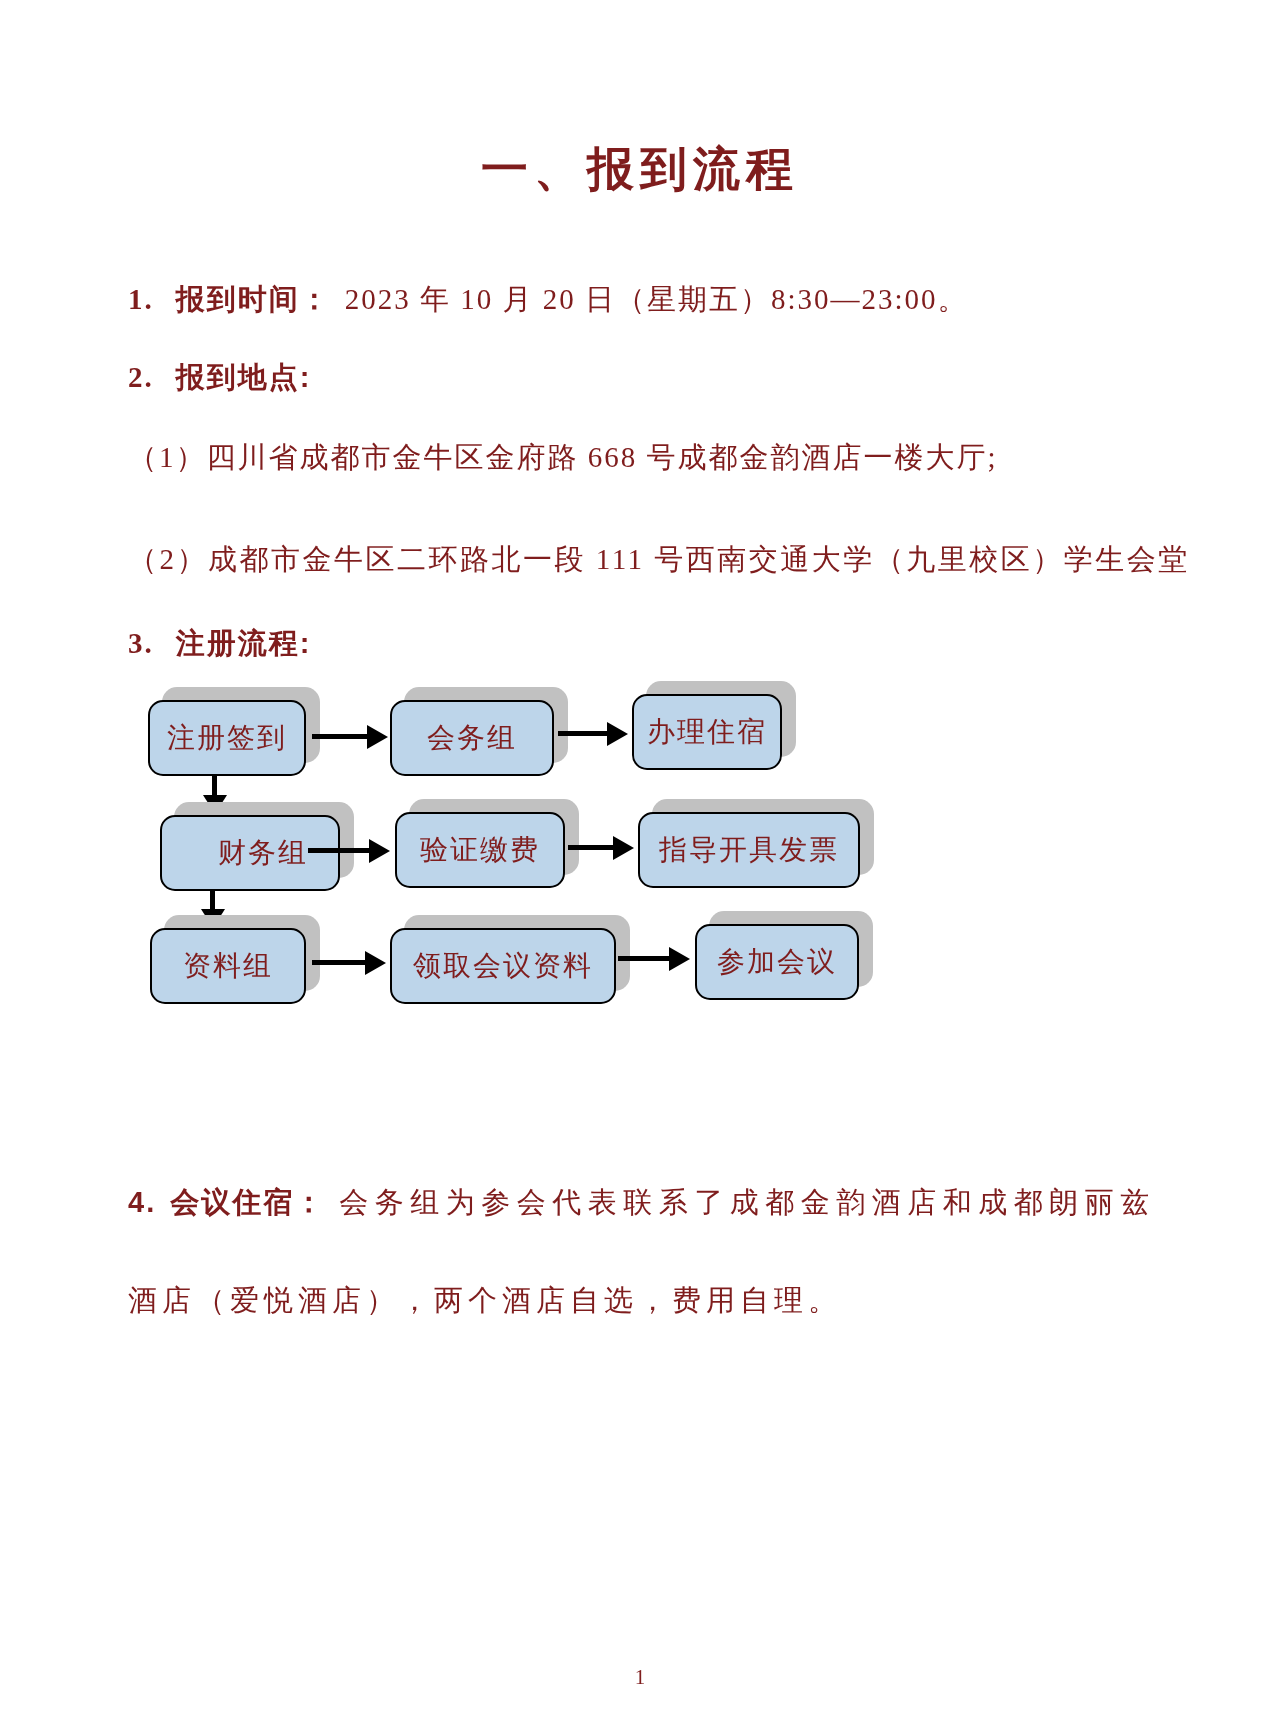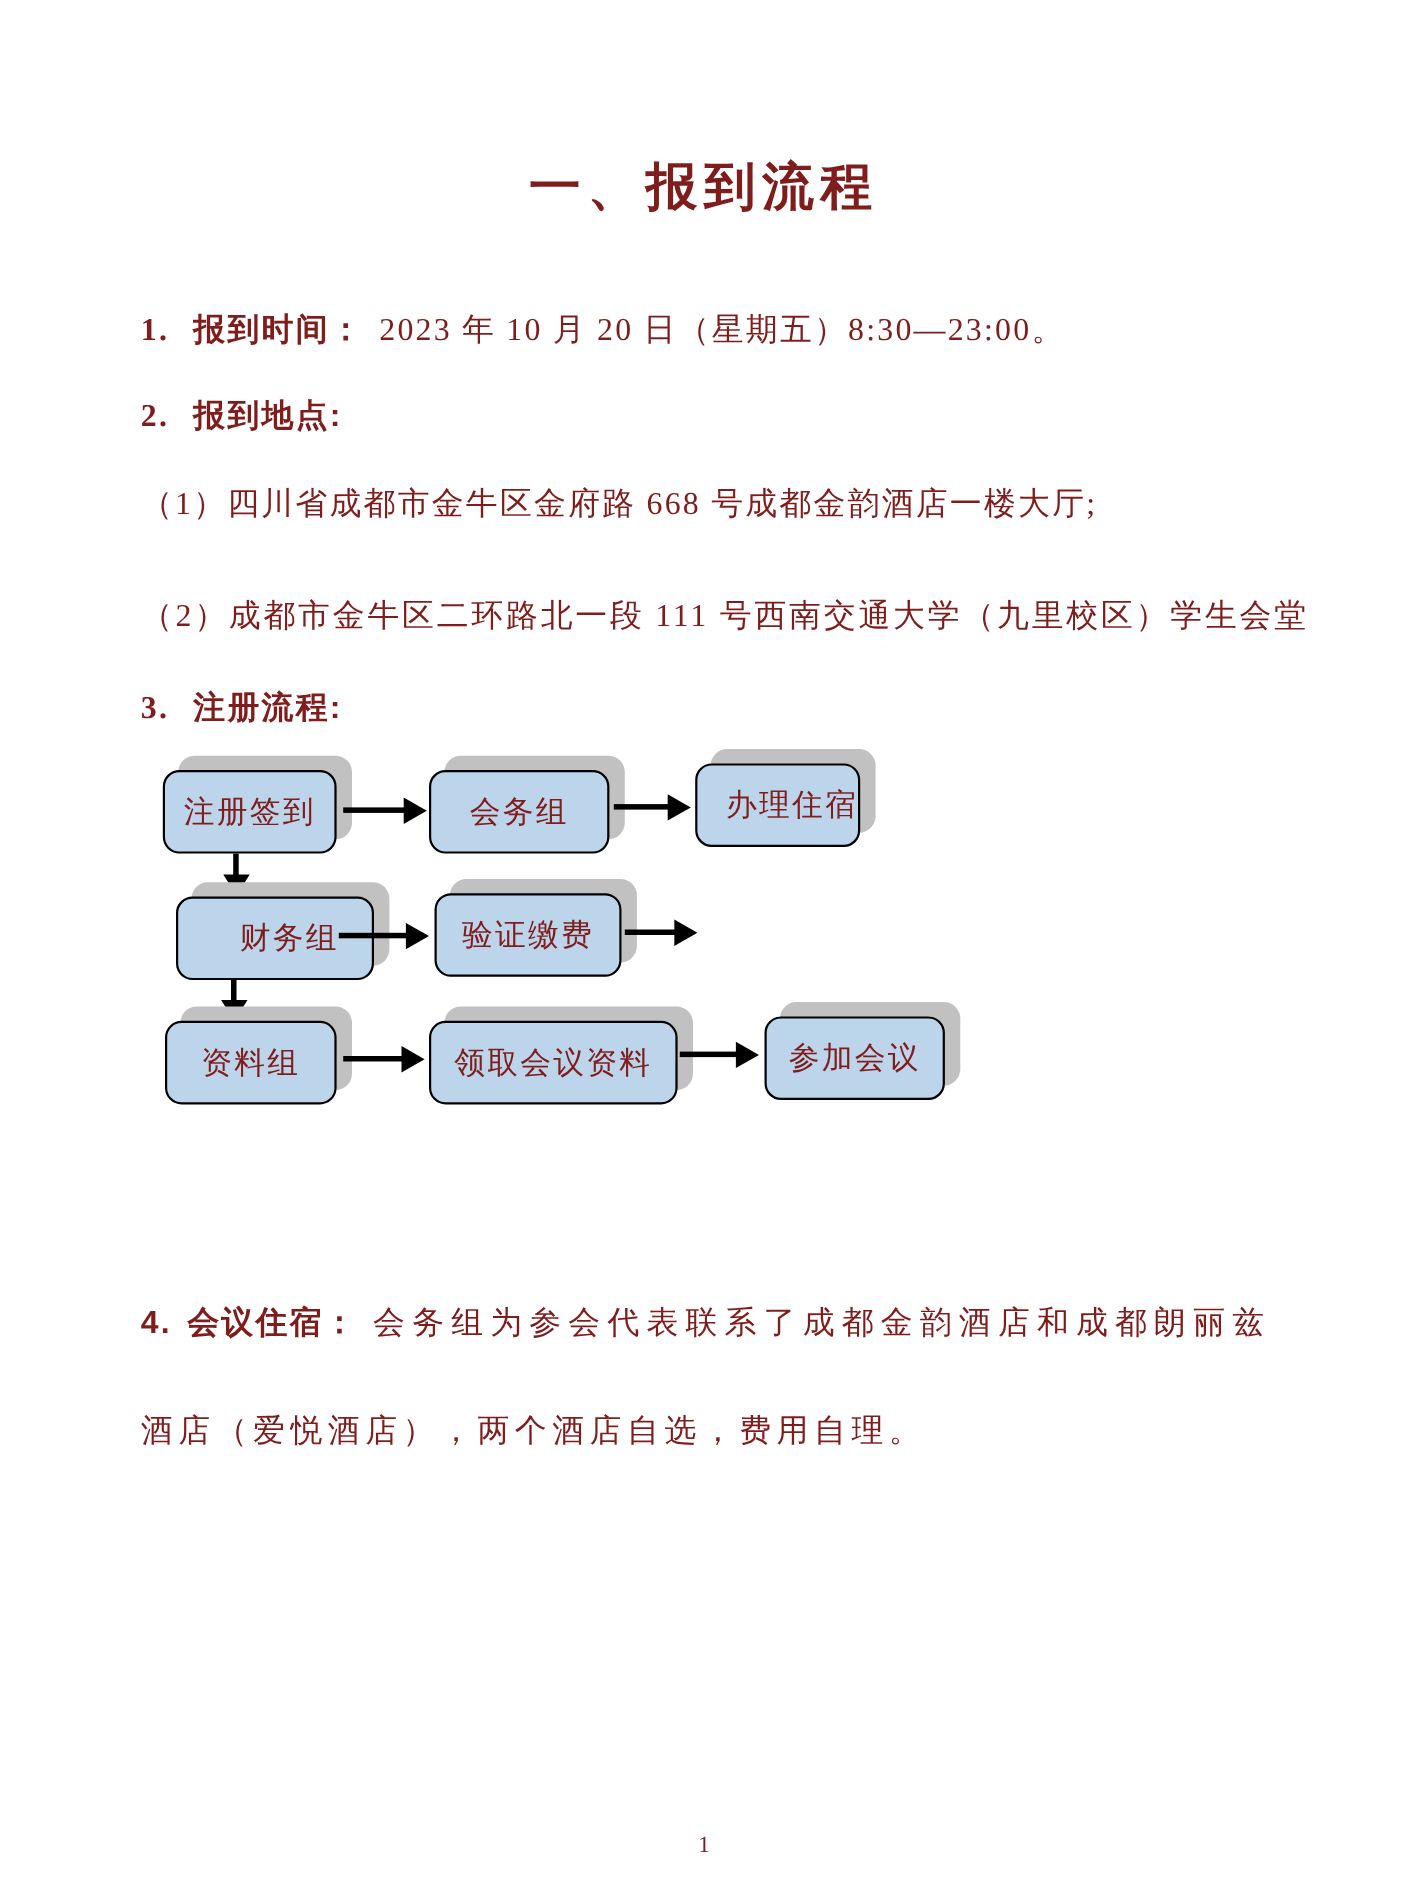--- a/index.html
+++ b/index.html
@@ -100,34 +100,37 @@
   <div class="flow">
 
     <div class="node" style="left:148px;top:10px;width:154px;">
       <span>注册签到</span>
     </div>
     <div class="arrow-h" style="left:312px;top:44px;width:56px;"></div>
     <div class="node" style="left:390px;top:10px;width:160px;">
       <span>会务组</span>
     </div>
     <div class="arrow-h" style="left:558px;top:41px;width:50px;"></div>
-    <div class="node" style="left:632px;top:4px;width:146px;justify-content:flex-end;">
+    <div class="node" style="left:632px;top:4px;width:146px;">
       <span>办理住宿</span>
     </div>
 
     <div class="arrow-v" style="left:212px;top:86px;height:20px;"></div>
 
     <div class="node" style="left:160px;top:125px;width:150px;padding-left:26px;">
       <span>财务组</span>
     </div>
     <div class="arrow-h" style="left:308px;top:158px;width:62px;"></div>
     <div class="node" style="left:395px;top:122px;width:166px;">
       <span>验证缴费</span>
     </div>
     <div class="arrow-h" style="left:568px;top:155px;width:46px;"></div>
+    <div class="node" style="left:638px;top:122px;width:218px;">
+      <span>指导开具发票</span>
+    </div>
 
     <div class="arrow-v" style="left:210px;top:200px;height:20px;"></div>
 
     <div class="node" style="left:150px;top:238px;width:152px;">
       <span>资料组</span>
     </div>
     <div class="arrow-h" style="left:312px;top:270px;width:54px;"></div>
     <div class="node" style="left:390px;top:238px;width:222px;">
       <span>领取会议资料</span>
     </div>

